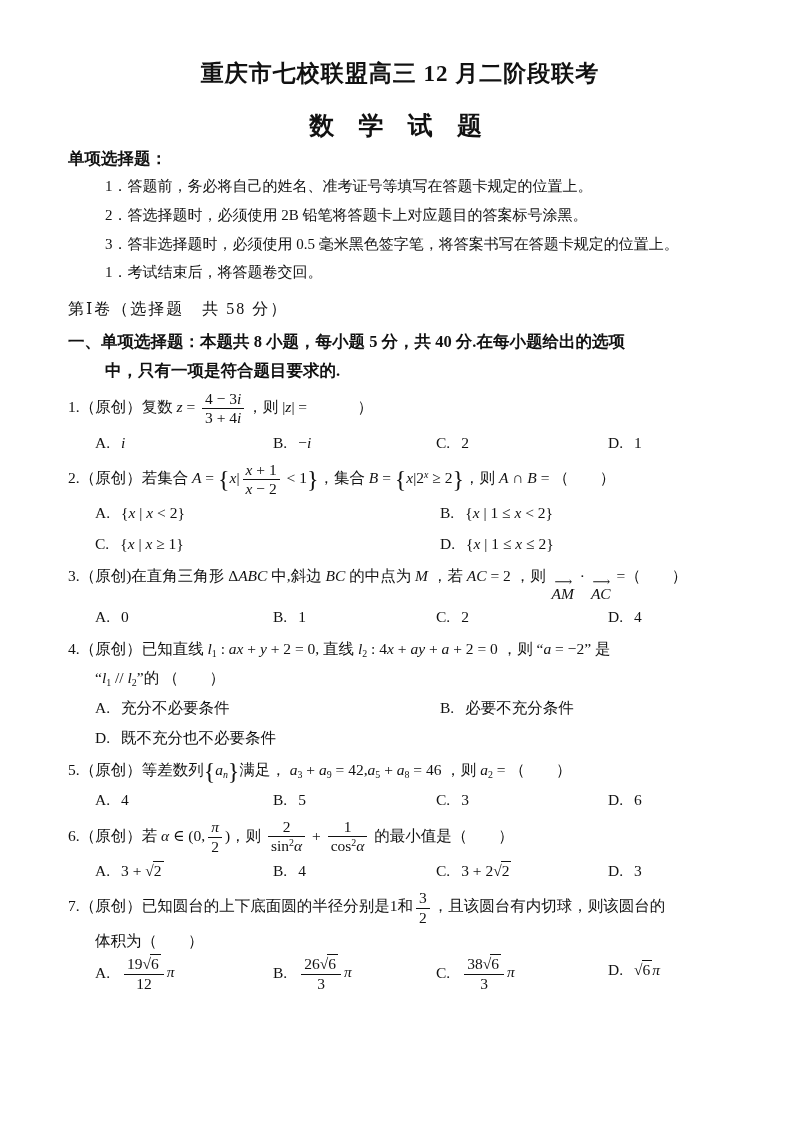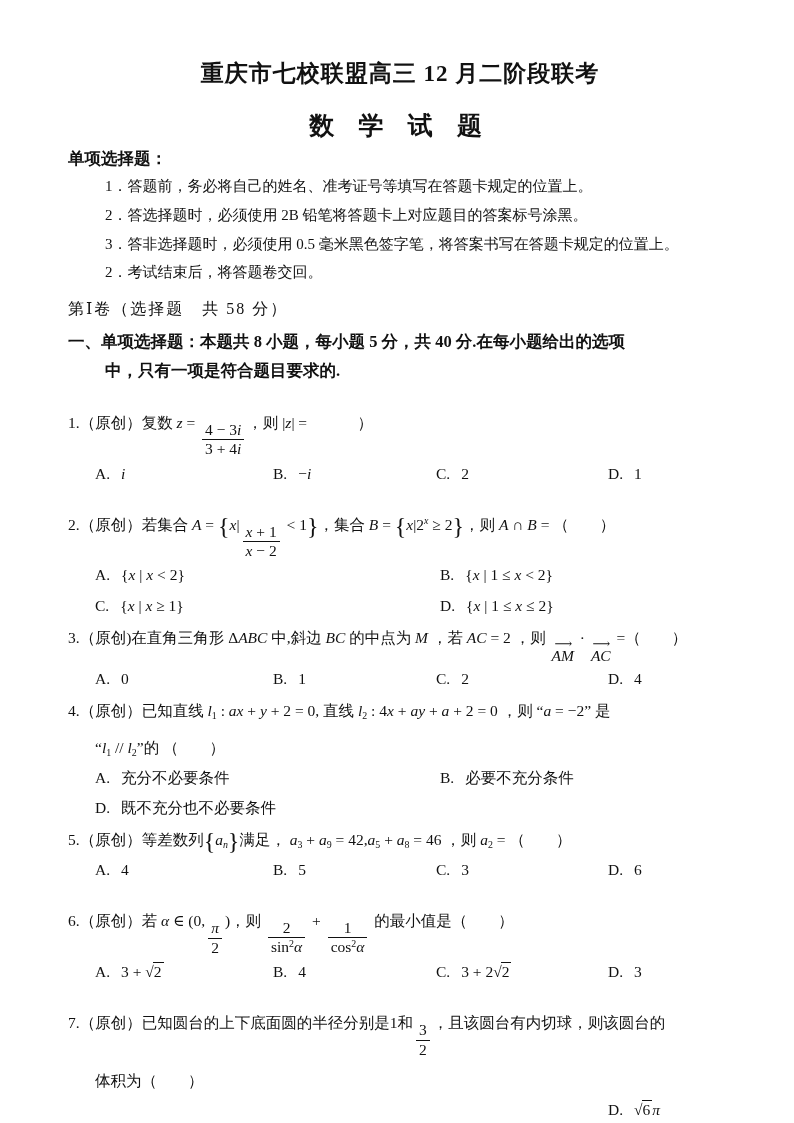--- a/index.html
+++ b/index.html
@@ -27,38 +27,38 @@
   .section-title{
     text-align:left;font-weight:normal;font-size:16px;
     margin:12px 0 8px 0;letter-spacing:2px;
   }
   .part-head{font-weight:bold;font-size:16.5px;line-height:1.75;}
   .part-head .cont{padding-left:37px;}
 
   .questions{margin-top:4px;}
   .question{margin-top:3px;}
   .q-line{line-height:1.85;}
-  .q-line.cont{padding-left:27px;margin-top:8px;}
+  .q-line.cont{padding-left:27px;}
 
   .opts{display:grid;padding-left:27px;line-height:1.95;}
   .opts.cols4{grid-template-columns:178px 163px 172px 1fr;}
   .opts.cols2{grid-template-columns:345px 1fr;}
   .opt{white-space:nowrap;}
   .opt-label{margin-right:11px;}
 
   
   .mi{font-style:italic;}
   sub,sup{font-size:0.64em;}
   sub{vertical-align:-0.35em;}
   sup{vertical-align:0.55em;}
   .frac{
     display:inline-block;vertical-align:middle;text-align:center;
     line-height:1.18;margin:0 3px;
   }
-  .frac .num{display:block;padding:0 3px;margin-top:31px;}
+  .frac .num{display:block;padding:0 3px;}
   .frac .den{display:block;border-top:1.3px solid #111;padding:0 3px;}
   .sqrt{white-space:nowrap;}
   .sqrt .rsign{letter-spacing:-1px;}
   .sqrt .rcand{border-top:1.3px solid #111;padding:0 2px 0 1px;}
   .vec{
     display:inline-flex;flex-direction:column;align-items:center;
     vertical-align:-0.35em;line-height:1;margin:0 2px;
   }
   .vec .arrow{font-size:0.8em;line-height:0.65;letter-spacing:-1px;}
   .vec .base{font-style:italic;}
@@ -70,21 +70,21 @@
 <div class="sheet">
   <h1 class="title">重庆市七校联盟高三 12 月二阶段联考</h1>
   <h2 class="subtitle">数 学 试 题</h2>
 
 
   <div class="notice-head">单项选择题：</div>
   <div class="notice-list">
       <div class="notice-item">1．答题前，务必将自己的姓名、准考证号等填写在答题卡规定的位置上。</div>
       <div class="notice-item">2．答选择题时，必须使用 2B 铅笔将答题卡上对应题目的答案标号涂黑。</div>
       <div class="notice-item">3．答非选择题时，必须使用 0.5 毫米黑色签字笔，将答案书写在答题卡规定的位置上。</div>
-      <div class="notice-item">2．考试结束后，将答题卷交回。</div>
+      <div class="notice-item">1．考试结束后，将答题卷交回。</div>
     </div>
 
   <div class="section-title">第Ⅰ卷（选择题　共 58 分）</div>
 
   <div class="part-head">
     <div>一、单项选择题：本题共 8 小题，每小题 5 分，共 40 分.在每小题给出的选项</div>
     <div class="cont">中，只有一项是符合题目要求的.</div>
   </div>
 
   <div class="questions">

